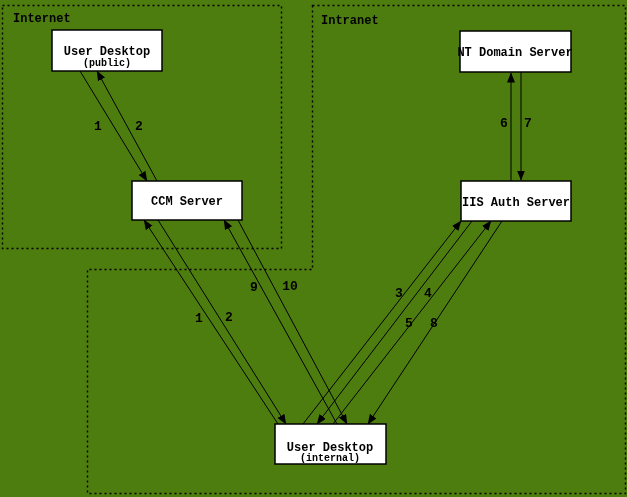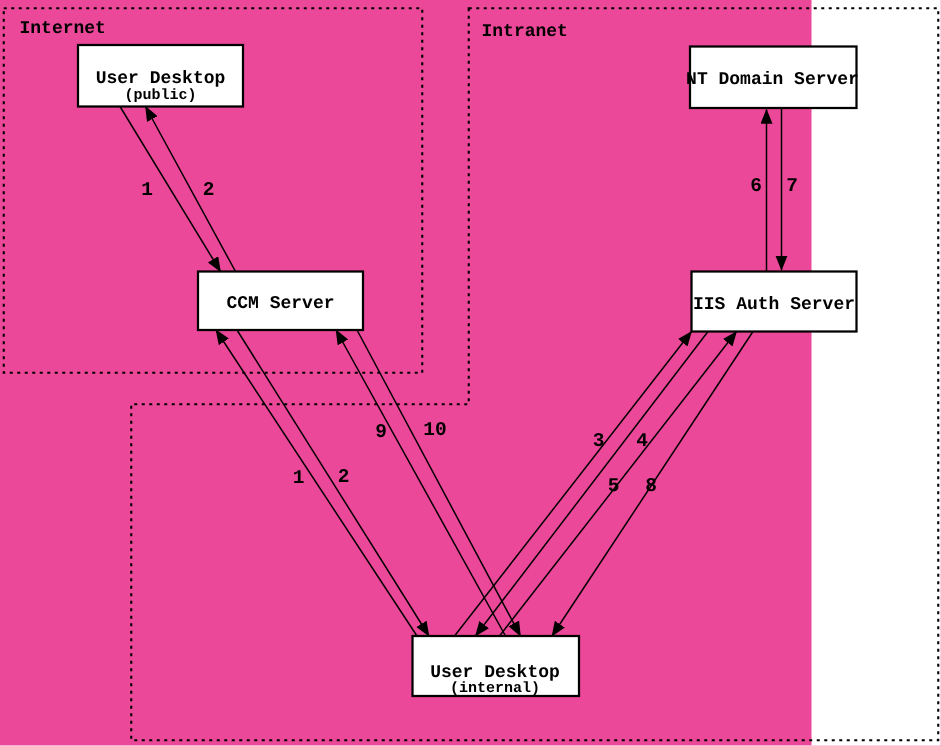--- a/index.html
+++ b/index.html
@@ -2,23 +2,23 @@
 <html><head>
 <meta charset="utf-8">
 <style>
   html, body {
     margin: 0;
     padding: 0;
     background: #ffffff;
   }
   .stage {
     position: relative;
-    width: 541px;
+    width: 627px;
     height: 497px;
-    background: #ec4899;
+    background: #4d7c0f;
     font-family: "Liberation Mono", "DejaVu Sans Mono", monospace;
     text-align: center;
   }
   svg text {
     font-family: "Liberation Mono", "DejaVu Sans Mono", monospace;
     font-weight: bold;
     fill: #000000;
   }
   .zone-border {
     fill: none;

